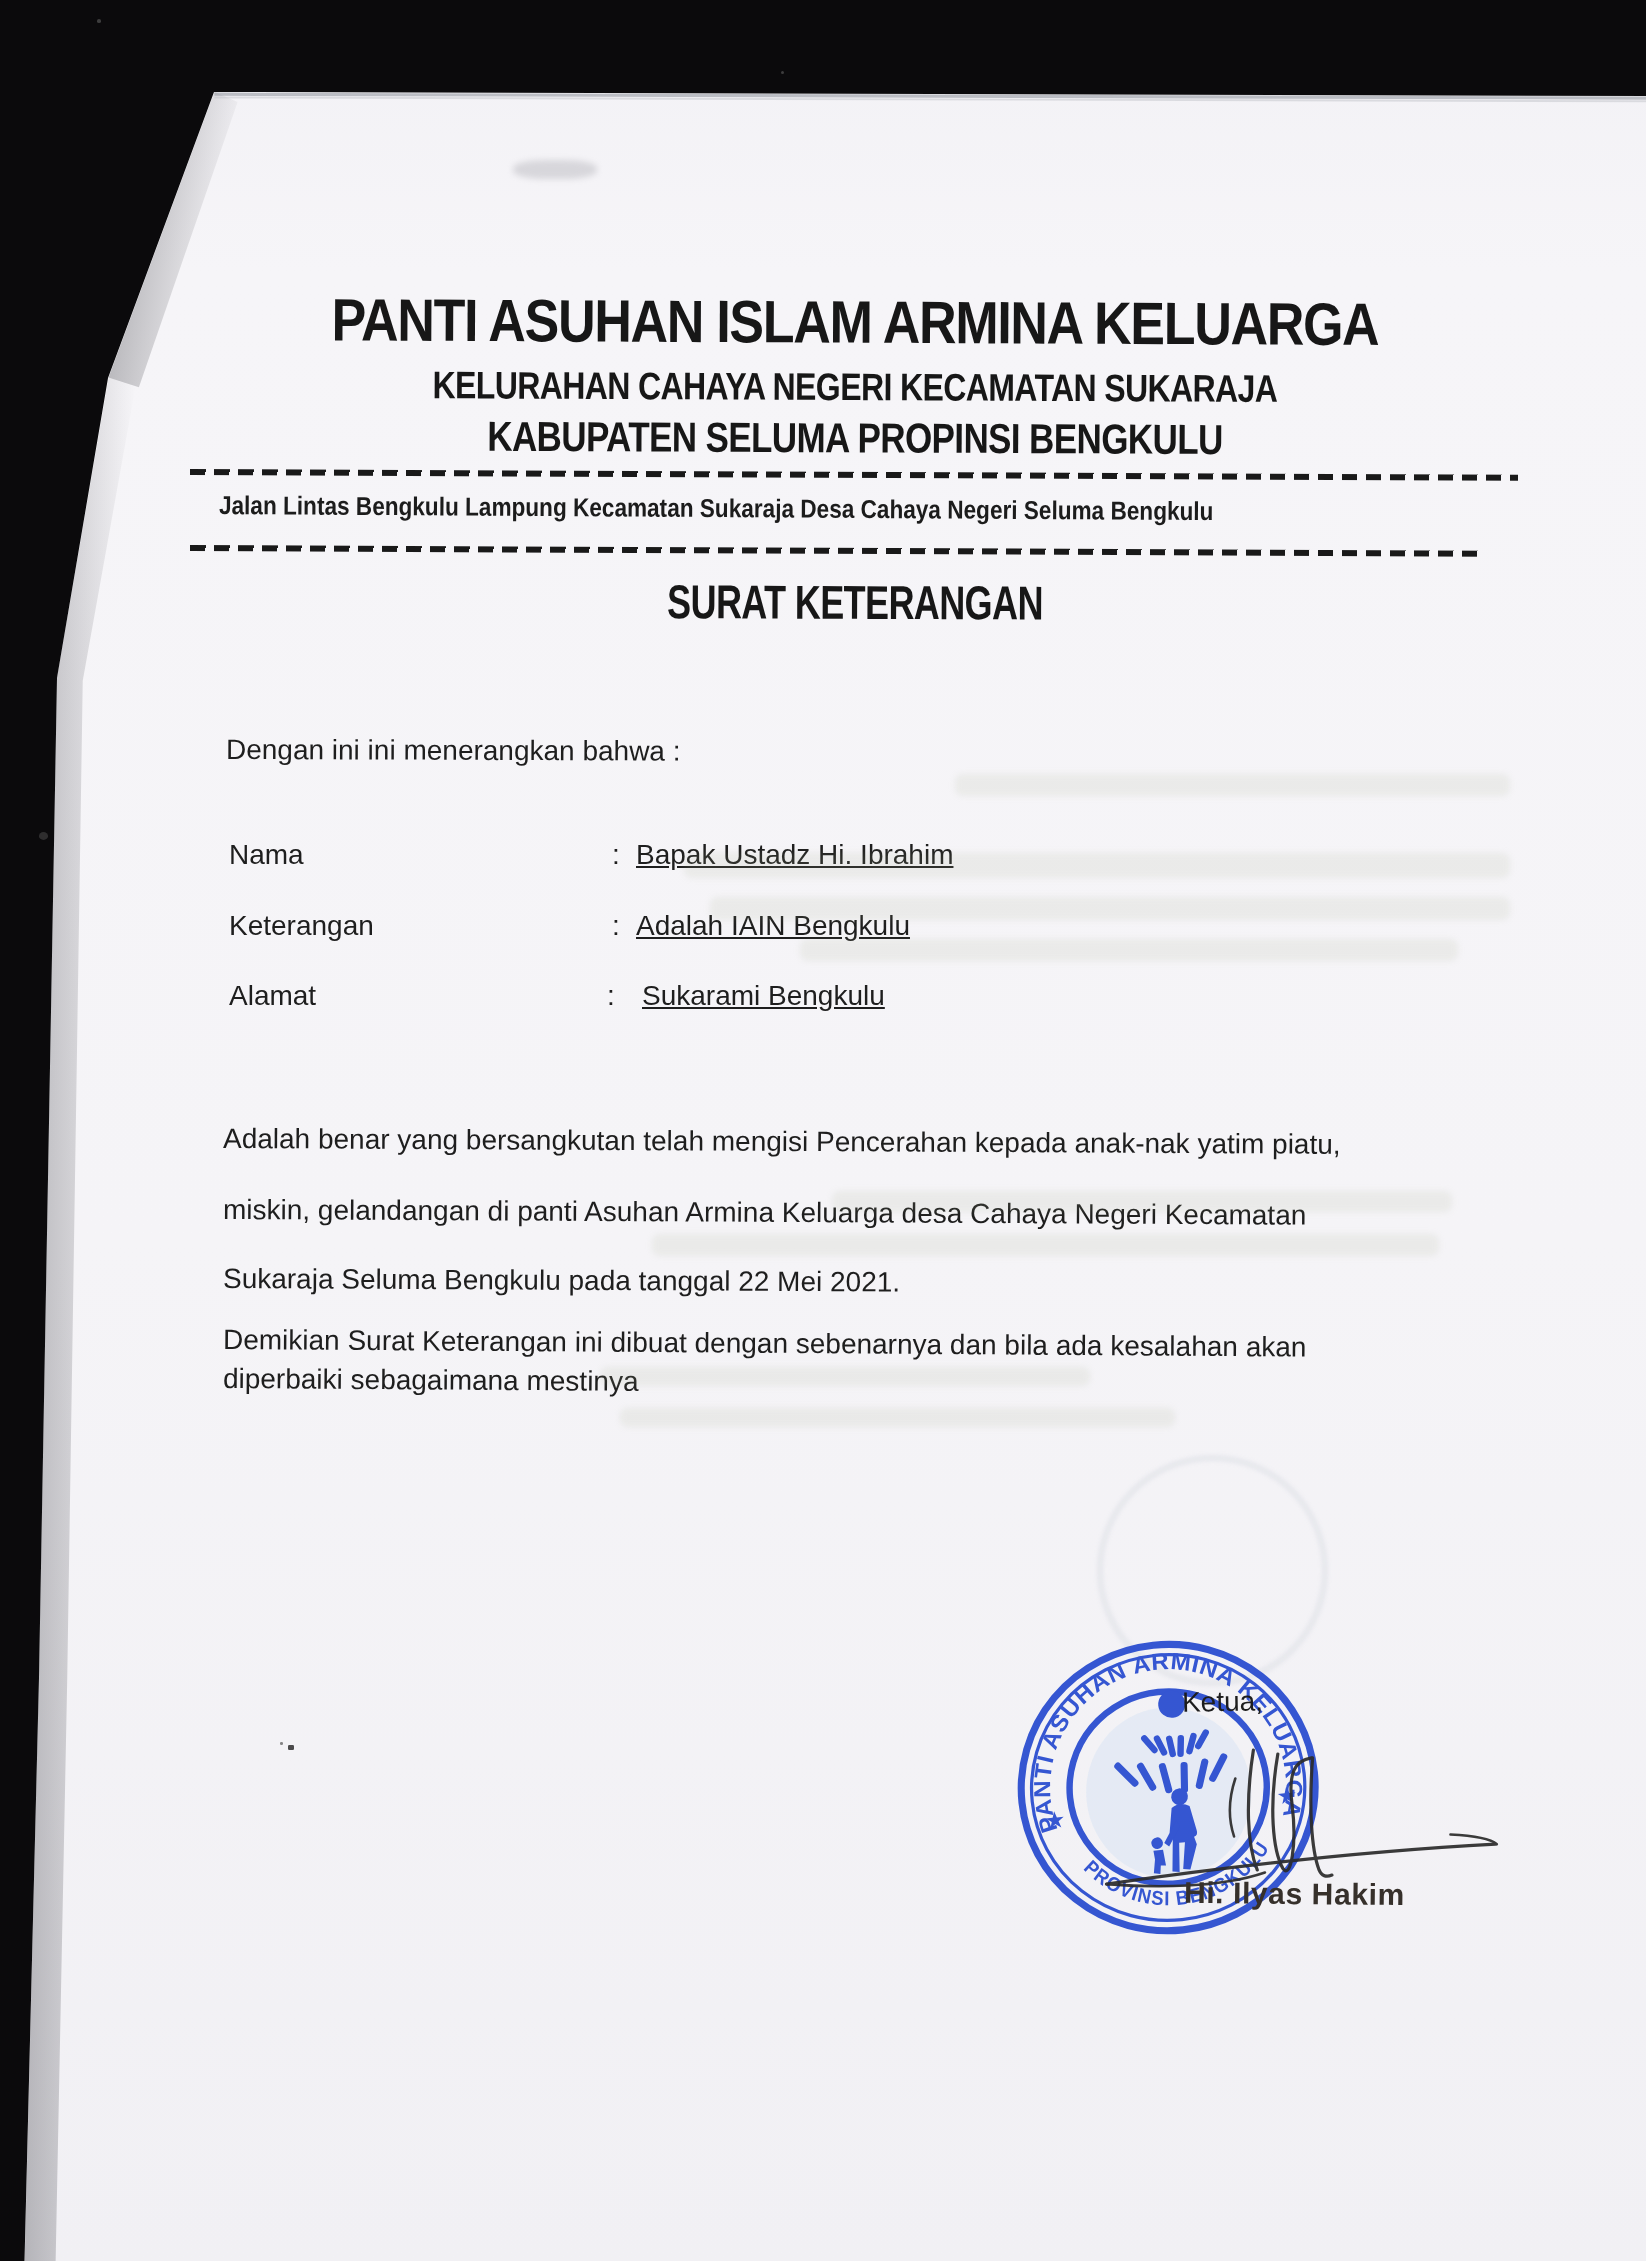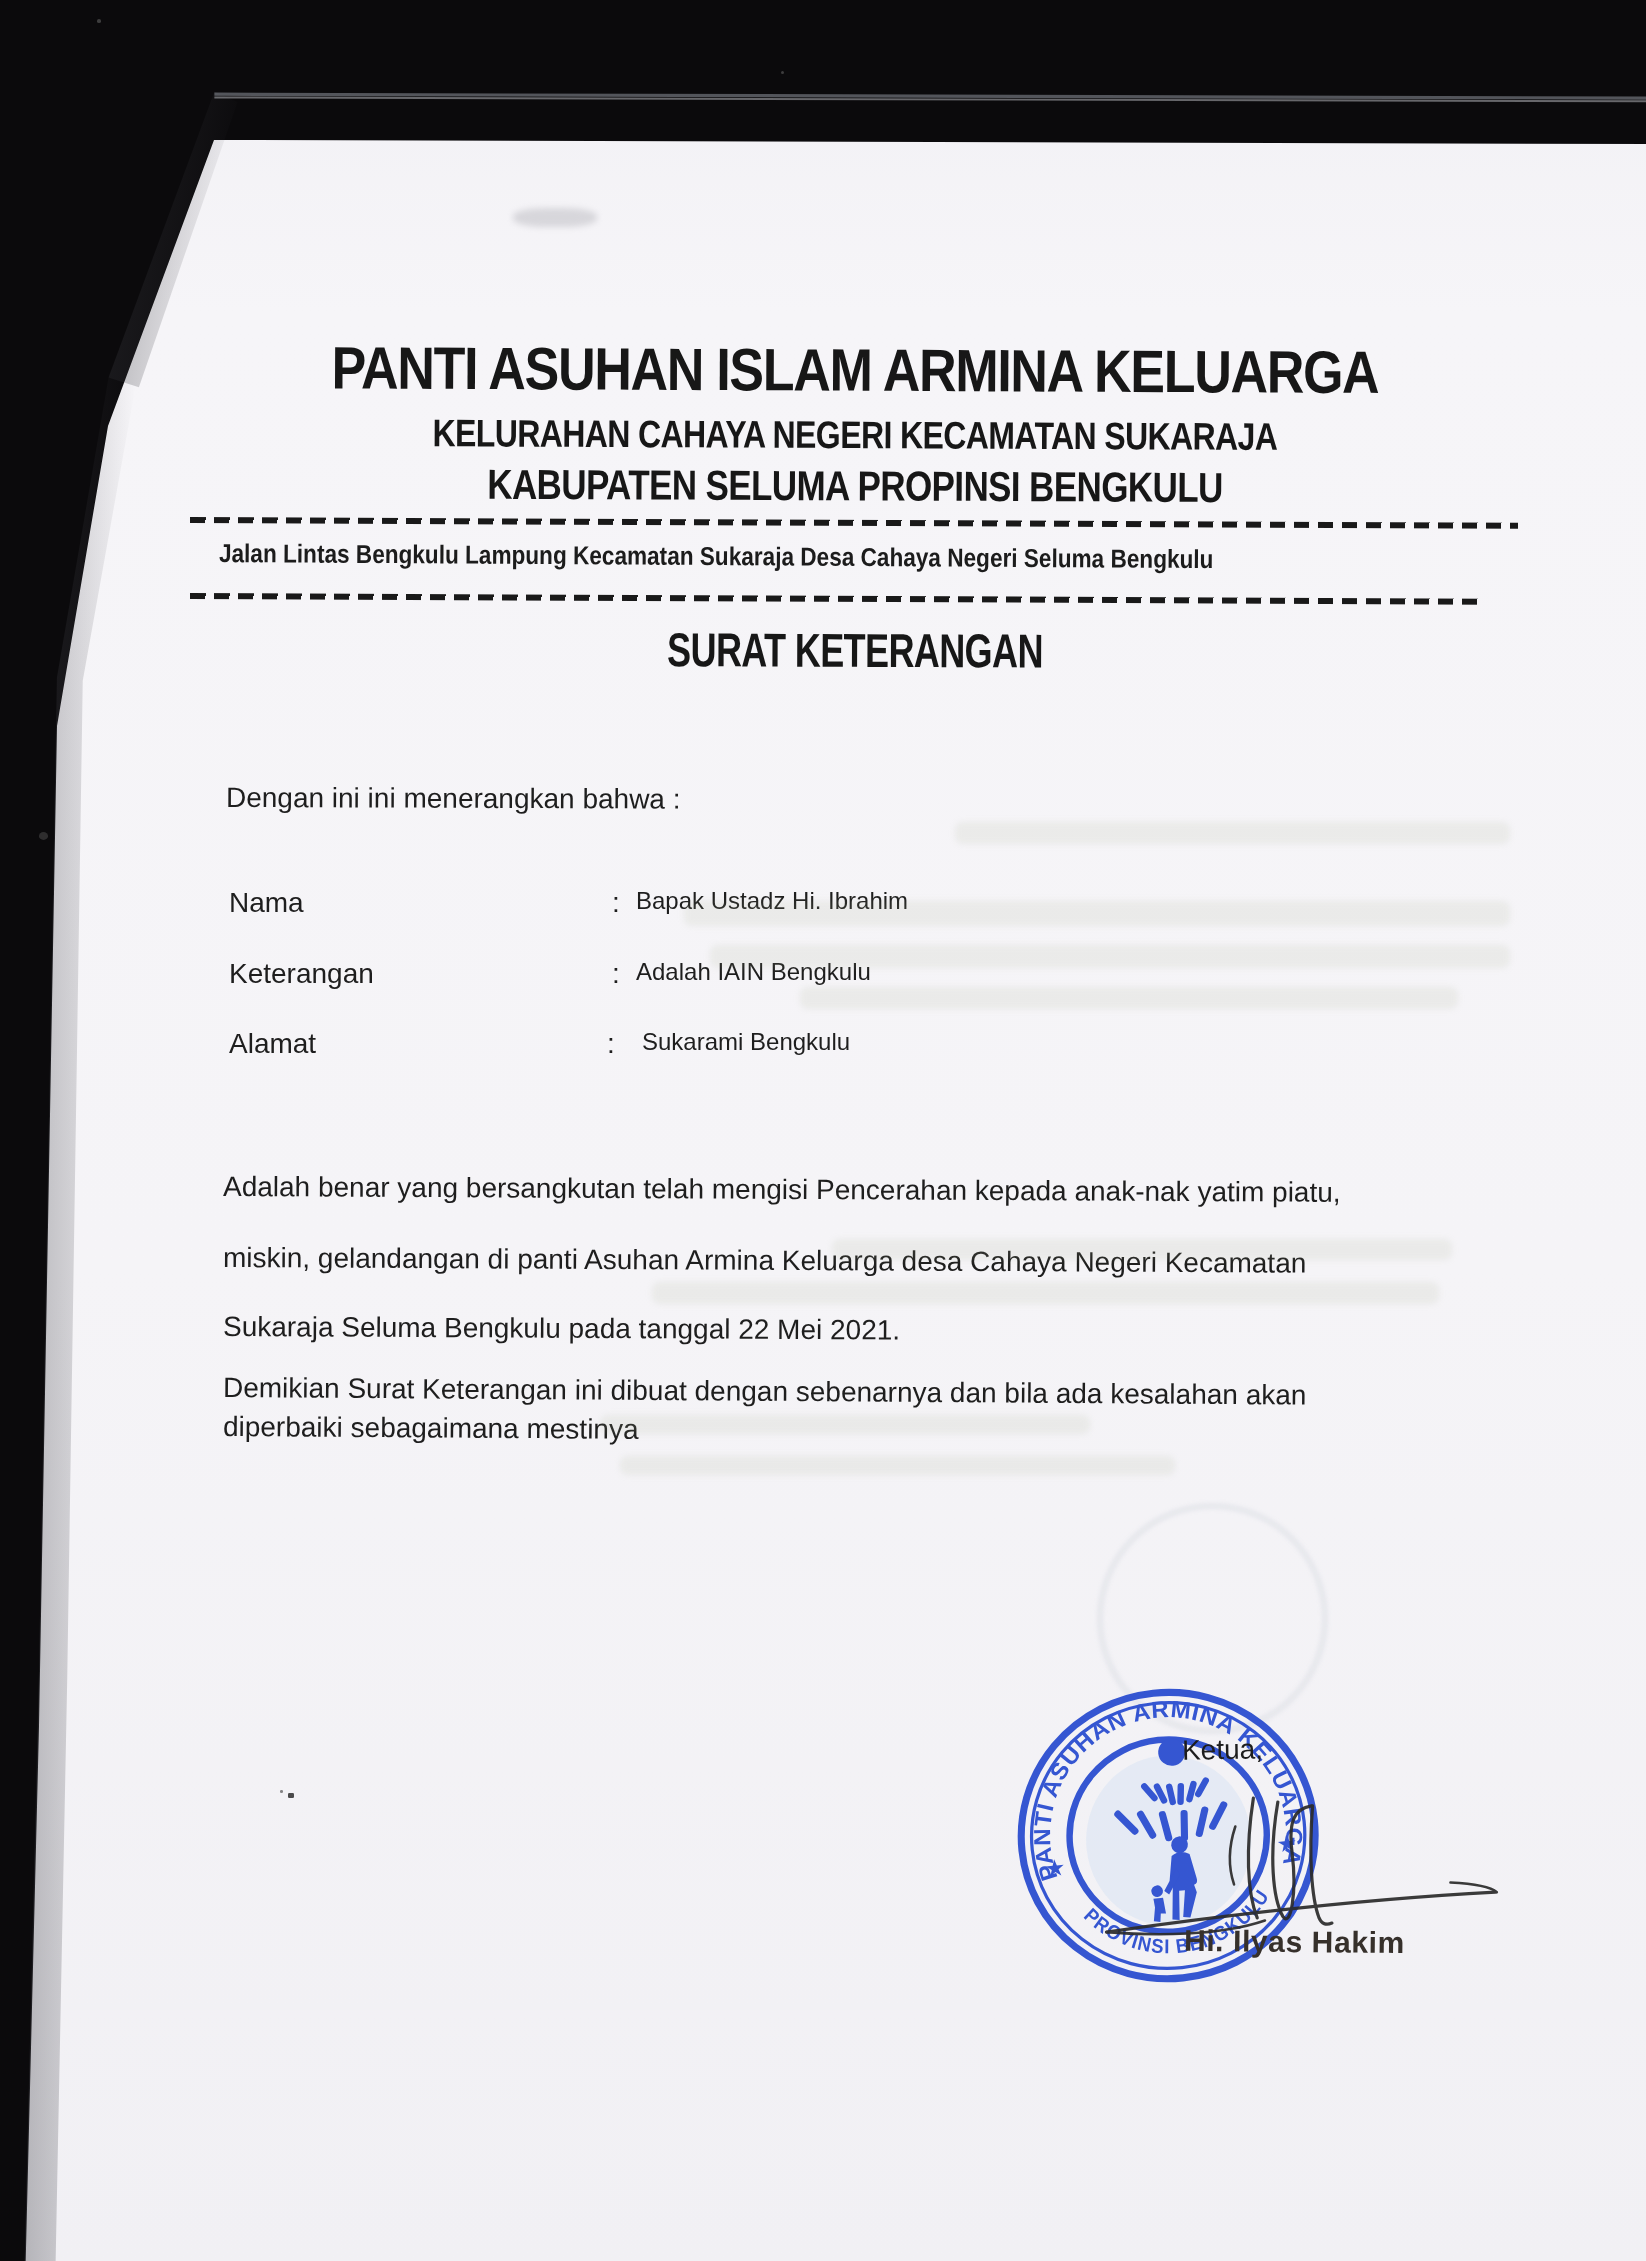--- a/index.html
+++ b/index.html
@@ -2,38 +2,38 @@
 <html style="font-size:10.3px"><head>
 <meta charset="utf-8">
 <style>
   html,body{margin:0;padding:0;background:#0a0a0a;}
   body{width:1647px;height:2261px;position:relative;overflow:hidden;
        font-family:"Liberation Sans","DejaVu Sans",sans-serif;}
   .scan-bg{position:absolute;inset:0;background:#0b0a0c;}
   .dust{position:absolute;border-radius:50%;background:#6f6f6f;opacity:.5;}
   .paper{position:absolute;inset:0;
      background:linear-gradient(180deg,#f2f1f5 0%,#f6f5f8 12%,#f5f4f7 55%,#f1f0f4 100%);
-     clip-path:polygon(214px 92px,1647px 96px,1647px 2261px,24.5px 2261px,39px 1678px,57px 678px,108px 378px);margin-top:48px;}
+     clip-path:polygon(214px 92px,1647px 96px,1647px 2261px,24.5px 2261px,39px 1678px,57px 678px,108px 378px);}
   .edge-svg{position:absolute;left:0;top:0;}
   .hline{position:absolute;white-space:nowrap;color:#1c1c1c;}
   .center-band{position:absolute;left:187px;width:1336px;text-align:center;white-space:nowrap;color:#171717;}
   .hd1{top:292px;font-weight:bold;font-size:52px;letter-spacing:-1.3px;transform:rotate(.25deg) scaleY(1.15);transform-origin:center;}
   .hd2{top:369px;font-weight:bold;font-size:32px;letter-spacing:-0.6px;transform:rotate(.25deg) scaleY(1.2);}
   .hd3{top:418px;font-weight:bold;font-size:35px;letter-spacing:-0.6px;transform:rotate(.25deg) scaleY(1.2);}
   .dash{position:absolute;height:5.8px;transform:rotate(.25deg);transform-origin:left center;
      background:repeating-linear-gradient(90deg,#191919 0 15.5px,transparent 15.5px 24px);}
   .dash1{left:190px;top:469px;width:1328px;}
   .dash2{left:190px;top:545px;width:1296px;}
   .addr{left:219px;top:493px;font-weight:bold;font-size:22.6px;transform:rotate(.35deg) scaleY(1.15);transform-origin:left;}
   .title{top:582px;font-weight:bold;font-size:36px;letter-spacing:-0.6px;transform:rotate(.2deg) scaleY(1.32);transform-origin:center;}
   .body-t{font-size:28px;color:#1e1e1e;transform-origin:left;}
   .intro{left:226px;top:734px;transform:rotate(.2deg);}
   .f-label{left:229px;}
   .f-sep{position:absolute;left:612px;font-size:28px;color:#1e1e1e;white-space:nowrap;}
-  .f-val{position:absolute;left:636px;font-size:24px;color:#1e1e1e;white-space:nowrap;}
+  .f-val{position:absolute;left:636px;font-size:28px;color:#1e1e1e;white-space:nowrap;text-decoration:underline;}
   .r1{top:839px;} .r2{top:910px;} .r3{top:980px;}
   .p1a{left:223px;top:1123px;transform:rotate(.3deg);}
   .p1b{left:223px;top:1194px;transform:rotate(.3deg);}
   .p1c{left:223px;top:1263px;transform:rotate(.3deg);}
   .p2a{left:223px;top:1324px;transform:rotate(.4deg);}
   .p2b{left:223px;top:1363px;transform:rotate(.4deg);}
   .ghost{position:absolute;background:rgba(160,170,140,.13);filter:blur(3.2px);border-radius:7.7px;}
   .ghost-circle{position:absolute;left:1097px;top:1455px;width:219px;height:219px;border-radius:50%;
      border:6.5px solid rgba(120,135,155,.10);filter:blur(1.9px);}
   .smudge{position:absolute;left:513px;top:160px;width:84px;height:19.4px;background:#8d8d95;

